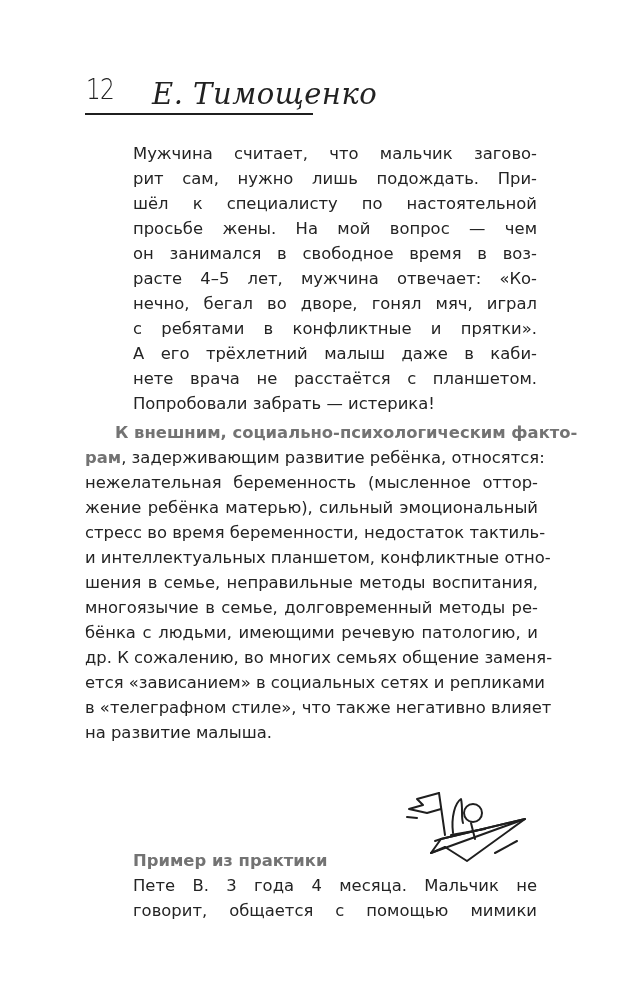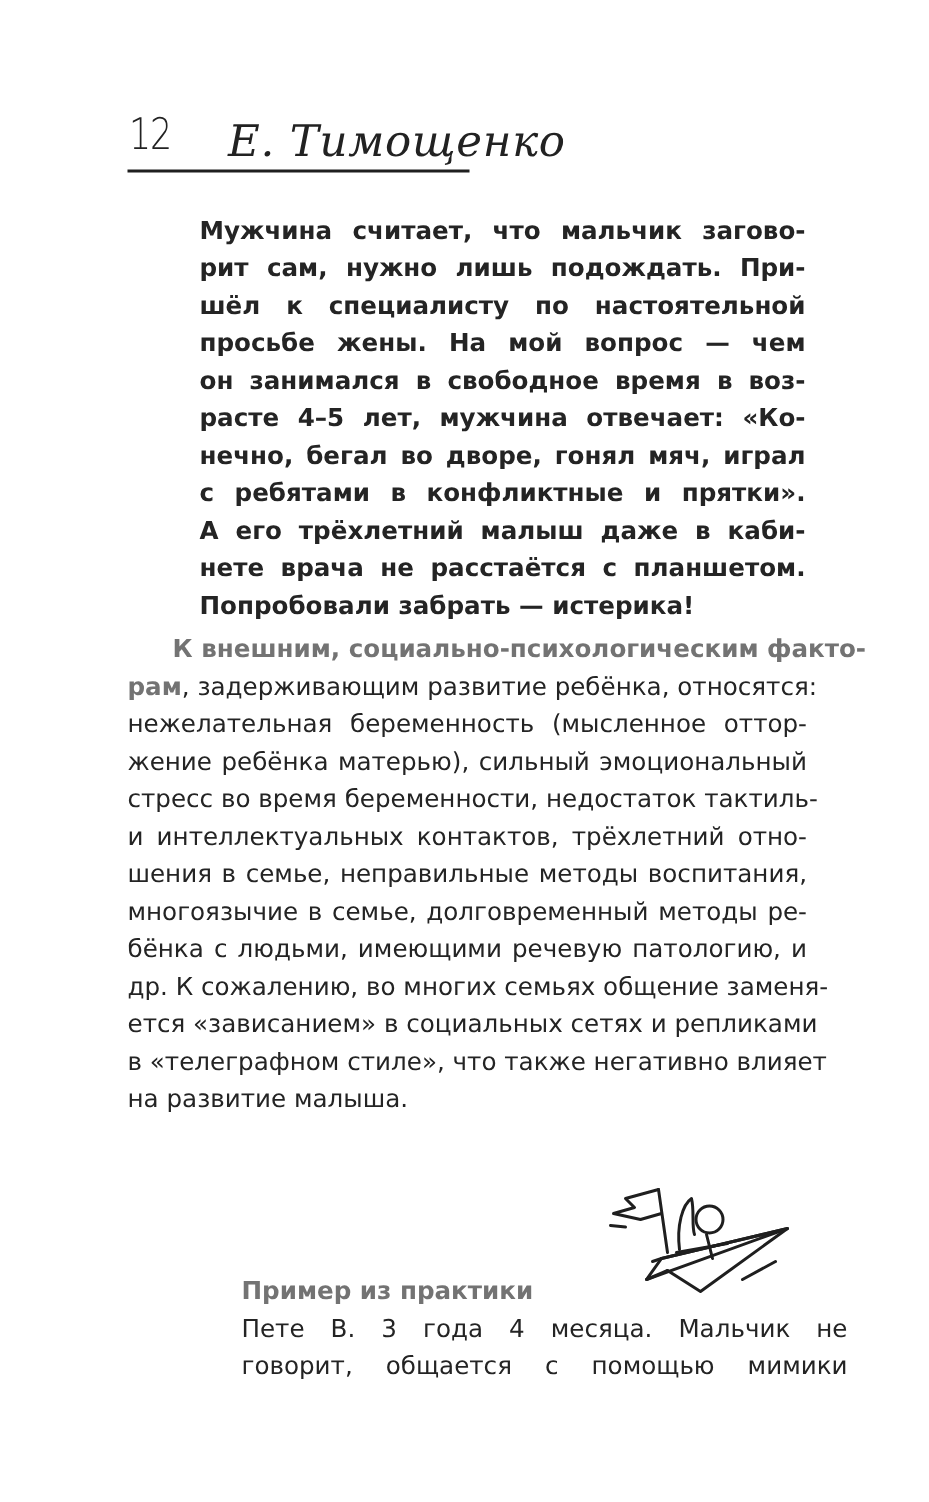--- a/index.html
+++ b/index.html
@@ -18,23 +18,23 @@
     letter-spacing: 0.5px;
   }
   .header-rule {
     position: absolute; left: 85px; top: 113px; width: 228px; height: 2px; background: #1f1f1f;
   }
   .text {
     position: absolute; font-size: 16.4px; line-height: 25px; color: #242424;
   }
   .line { white-space: nowrap; display: block; text-align: justify; text-align-last: justify; height: 25px; }
   .line.last { text-align-last: left; }
-  .block1 { left: 133px; top: 141px; width: 404px; font-weight: bold; }
+  .block1 { left: 133px; top: 141px; width: 404px; }
   .block2 { left: 85px; top: 420px; width: 453px; }
-  .block3 { left: 133px; top: 848px; width: 404px; margin-left: 28px; }
+  .block3 { left: 133px; top: 848px; width: 404px; }
   b { font-weight: bold; color: #737373; }
   .indent { padding-left: 30px; }
   .plane { position: absolute; left: 395px; top: 783px; width: 140px; height: 90px; }
 </style>
 </head>
 <body>
 
 <div>
   <div class="page-number">12</div>
   <div class="author">Е. Тимощенко</div>
@@ -54,21 +54,21 @@
   <span class="line">нете врача не расстаётся с планшетом.</span>
   <span class="line last">Попробовали забрать — истерика!</span>
 </div>
 
 <div class="text block2">
   <span class="line indent"><b>К внешним, социально-психологическим факто-</b></span>
   <span class="line"><b>рам</b><span>, задерживающим развитие ребёнка, относятся:</span></span>
   <span class="line">нежелательная беременность (мысленное оттор-</span>
   <span class="line">жение ребёнка матерью), сильный эмоциональный</span>
   <span class="line">стресс во время беременности, недостаток тактиль-</span>
-  <span class="line">и интеллектуальных контактов, трёхлетний отно-</span>
+  <span class="line">и интеллектуальных планшетом, конфликтные отно-</span>
   <span class="line">шения в семье, неправильные методы воспитания,</span>
   <span class="line">многоязычие в семье, долговременный методы ре-</span>
   <span class="line">бёнка с людьми, имеющими речевую патологию, и</span>
   <span class="line">др. К сожалению, во многих семьях общение заменя-</span>
   <span class="line">ется «зависанием» в социальных сетях и репликами</span>
   <span class="line">в «телеграфном стиле», что также негативно влияет</span>
   <span class="line last">на развитие малыша.</span>
 </div>
 
 <svg class="plane" viewBox="0 0 140 90" fill="none" stroke="#1f1f1f" stroke-width="2" stroke-linecap="round" stroke-linejoin="round">

